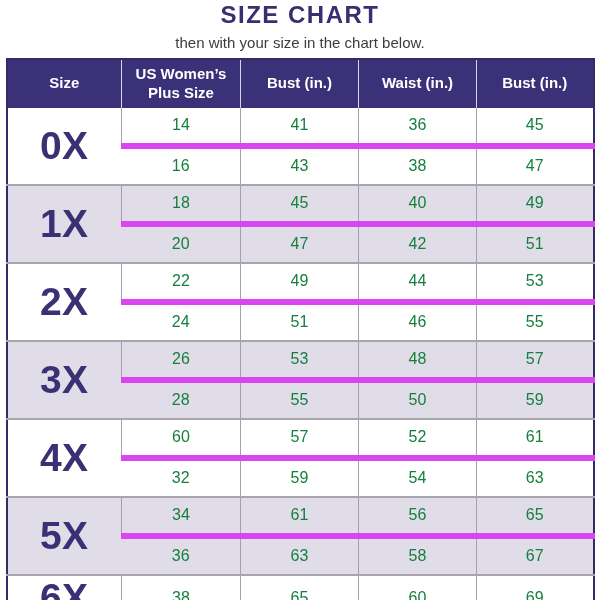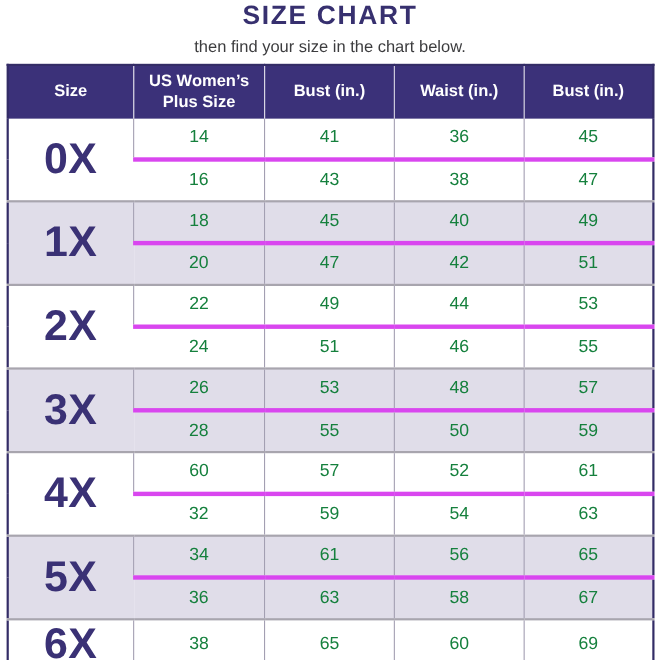--- a/index.html
+++ b/index.html
@@ -73,33 +73,33 @@
   tbody tr.white td { background: #ffffff; }
 
   td.size-cell {
     font-size: 39px;
     font-weight: 700;
     color: #3a3175;
     letter-spacing: 0.5px;
   }
 
   
-  tr.subrow td { border-top: 4px solid #d946ef; }
+  tr.subrow td { border-top: 6px solid #d946ef; }
   
   tr.grp td { border-top: 2px solid #a8a5ae; }
 </style>
 </head>
 <body>
 
 <div class="page">
 
   <h1 class="title">SIZE CHART</h1>
 
   <p class="subtitle">
-    <span>then find your size in the chart below.</span>
+    <span>then with your size in the chart below.</span>
   </p>
 
   <table class="size-chart">
     <colgroup>
       <col class="c-size">
         <col class="c-plus">
         <col class="c-bust">
         <col class="c-waist">
         <col class="c-hips">
     </colgroup>

